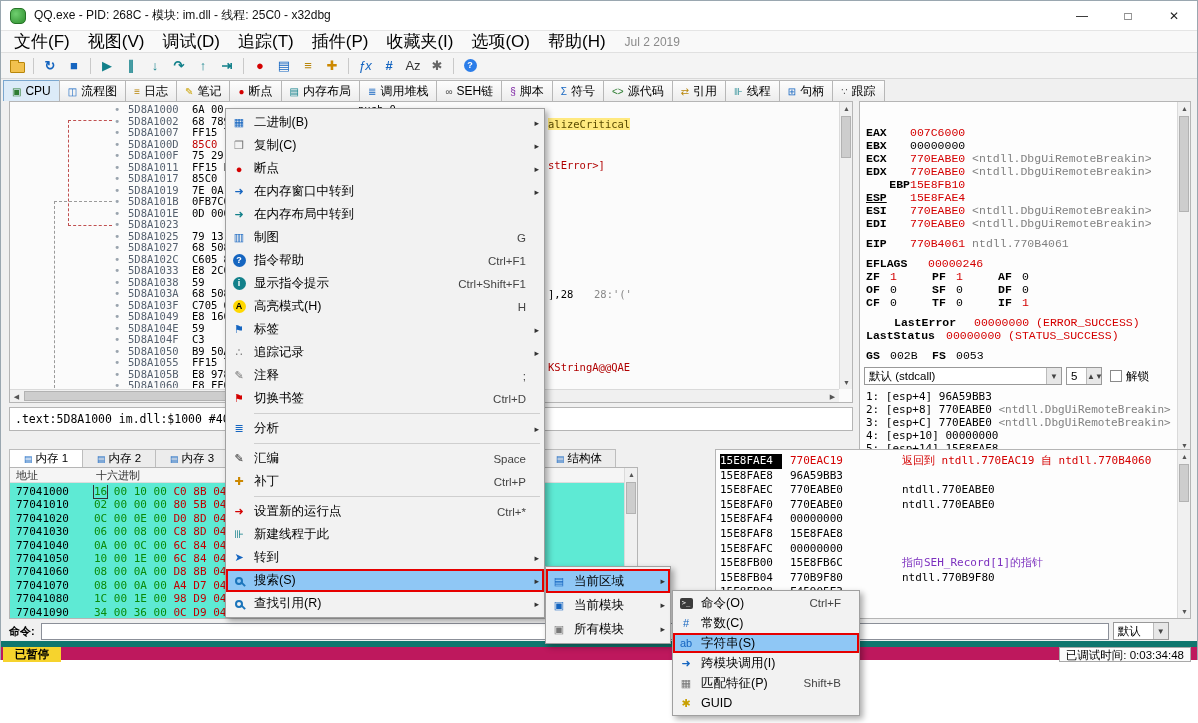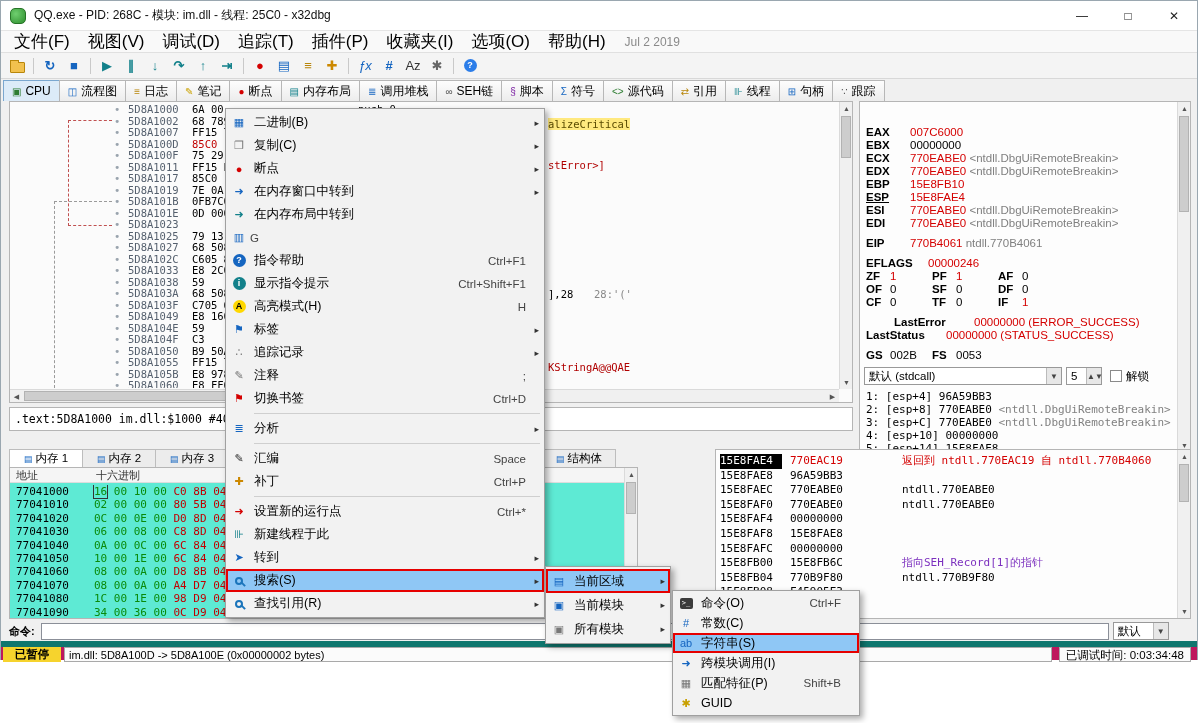--- a/index.html
+++ b/index.html
@@ -50,21 +50,21 @@
 .vscroll{position:absolute;right:0;top:0;width:13px;bottom:0;background:#f0f0f0;border-left:1px solid #dadada}
 .hscroll{position:absolute;left:0;bottom:0;height:13px;background:#f0f0f0;border-top:1px solid #dadada}
 .sbtn{position:absolute;width:13px;height:13px;font-size:7px;color:#555;text-align:center;line-height:13px}
 .sthumb{position:absolute;background:#cdcdcd;border:1px solid #b2b2b2}
 
 .info-strip{position:absolute;left:8px;top:406px;width:844px;height:24px;background:#ffffff;border:1px solid #b5b5b5;font-family:"DejaVu Sans Mono",monospace;font-size:11.5px;line-height:22px;padding-left:5px}
 
 .registers-panel{position:absolute;left:858px;top:100px;width:332px;height:352px;background:#fdfdfd;border:1px solid #b5b5b5;overflow:hidden}
 .regs-top{position:absolute;left:0;top:0;right:13px;height:20px;background:#f3f3f3;border-bottom:1px solid #e0e0e0}
 .hidefpu{display:inline-block;margin:2px 0 0 3px;padding:1px 7px;border:1px solid #ababab;background:#fafafa;font-size:11px}
-#registers{position:absolute;left:6px;top:24px;right:14px;font-family:Liberation Sans, sans-serif;font-size:11.5px}
+#registers{position:absolute;left:6px;top:24px;right:14px;font-family:Liberation Mono, monospace;font-size:11.5px}
 .rline{height:13px;line-height:13px;white-space:nowrap}
 .rgap{height:7px}
 .rname{display:inline-block;font-weight:bold;color:#000}
 .rname.esp{text-decoration:underline}
 .rcom{color:#808080}
 .fname{display:inline-block;width:24px;font-weight:bold}
 .fval{display:inline-block;width:42px}
 .conv-row{position:absolute;left:4px;top:264px;right:14px;height:20px;display:flex;align-items:center}
 .combo{height:18px;border:1px solid #999;background:#fff;display:flex;align-items:center;font-size:11.5px}
 .combo .ctext{padding:0 4px;white-space:nowrap}
@@ -398,21 +398,21 @@
     </div>
 
     <div class="info-strip">.text:5D8A1000 im.dll:$1000 #400</div>
 
     <div class="registers-panel">
       <div id="registers">
           <div class="rline"><span class="rname" style="width: 44px;">EAX</span><span class="rval" style="color: rgb(212, 0, 0);">007C6000</span></div>
           <div class="rline"><span class="rname" style="width: 44px;">EBX</span><span class="rval" style="color: rgb(0, 0, 0);">00000000</span></div>
           <div class="rline"><span class="rname" style="width: 44px;">ECX</span><span class="rval" style="color: rgb(212, 0, 0);">770EABE0</span><span class="rcom">  &lt;ntdll.DbgUiRemoteBreakin&gt;</span></div>
           <div class="rline"><span class="rname" style="width: 44px;">EDX</span><span class="rval" style="color: rgb(212, 0, 0);">770EABE0</span><span class="rcom">  &lt;ntdll.DbgUiRemoteBreakin&gt;</span></div>
-          <div class="rline"><span class="rname" style="width: 44px;">EBP</span><span class="rval" style="color: rgb(212, 0, 0);">15E8FB10</span></div>
+          <div class="rline"><span class="rname" style="width: 44px; text-align: right;">EBP</span><span class="rval" style="color: rgb(212, 0, 0);">15E8FB10</span></div>
           <div class="rline"><span class="rname esp" style="width: 44px;">ESP</span><span class="rval" style="color: rgb(212, 0, 0);">15E8FAE4</span></div>
           <div class="rline"><span class="rname" style="width: 44px;">ESI</span><span class="rval" style="color: rgb(212, 0, 0);">770EABE0</span><span class="rcom">  &lt;ntdll.DbgUiRemoteBreakin&gt;</span></div>
           <div class="rline"><span class="rname" style="width: 44px;">EDI</span><span class="rval" style="color: rgb(212, 0, 0);">770EABE0</span><span class="rcom">  &lt;ntdll.DbgUiRemoteBreakin&gt;</span></div>
           <div class="rgap"></div>
           <div class="rline"><span class="rname" style="width: 44px;">EIP</span><span class="rval" style="color: rgb(212, 0, 0);">770B4061</span><span class="rcom">  ntdll.770B4061</span></div>
           <div class="rgap"></div>
           <div class="rline"><span class="rname" style="width: 62px;">EFLAGS</span><span class="rval" style="color: rgb(212, 0, 0);">00000246</span></div>
           <div class="rline"><span class="fname">ZF</span><span class="fval" style="color: rgb(212, 0, 0);">1</span><span class="fname">PF</span><span class="fval" style="color: rgb(212, 0, 0);">1</span><span class="fname">AF</span><span class="fval" style="color: rgb(0, 0, 0);">0</span></div>
           <div class="rline"><span class="fname">OF</span><span class="fval" style="color: rgb(0, 0, 0);">0</span><span class="fname">SF</span><span class="fval" style="color: rgb(0, 0, 0);">0</span><span class="fname">DF</span><span class="fval" style="color: rgb(0, 0, 0);">0</span></div>
           <div class="rline"><span class="fname">CF</span><span class="fval" style="color: rgb(0, 0, 0);">0</span><span class="fname">TF</span><span class="fval" style="color: rgb(0, 0, 0);">0</span><span class="fname">IF</span><span class="fval" style="color: rgb(212, 0, 0);">1</span></div>
@@ -596,21 +596,20 @@
       <span class="cmd-label">命令:</span>
       <input class="cmd-input" value="" style="">
       <div class="combo cmd-combo">
         <span class="ctext">默认</span>
         <span class="carr" style="margin-left:auto">▼</span>
       </div>
     </div>
 
     <div class="statusbar">
       <div class="status-state">已暂停</div>
-      <div class="status-msg">im.dll: 5D8A100D -&gt; 5D8A100E (0x00000002 bytes)</div>
       <div class="status-time">已调试时间: 0:03:34:48</div>
     </div>
   </div>
 
   <div class="menu" id="ctxmenu">
       <div class="mi h23">
         <span class="ic" style="color: rgb(21, 101, 192);">▦</span>
         <span class="lbl">二进制(B)</span>
         <span class="arrow">▸</span>
       </div>
@@ -628,20 +627,21 @@
         <span class="ic" style="color: rgb(21, 101, 192);">➜</span>
         <span class="lbl">在内存窗口中转到</span>
         <span class="arrow">▸</span>
       </div>
       <div class="mi h23">
         <span class="ic" style="color: rgb(18, 128, 138);">➜</span>
         <span class="lbl">在内存布局中转到</span>
       </div>
       <div class="mi h23">
         <span class="ic" style="color: rgb(21, 101, 192);">▥</span>
+        <span class="lbl">制图</span>
         <span class="sc">G</span>
       </div>
       <div class="mi h23">
         <span class="ic">
           <span class="gb" style="background: rgb(21, 101, 192); color: rgb(255, 255, 255);">?</span>
         </span>
         <span class="lbl">指令帮助</span>
         <span class="sc">Ctrl+F1</span>
       </div>
       <div class="mi h23">

